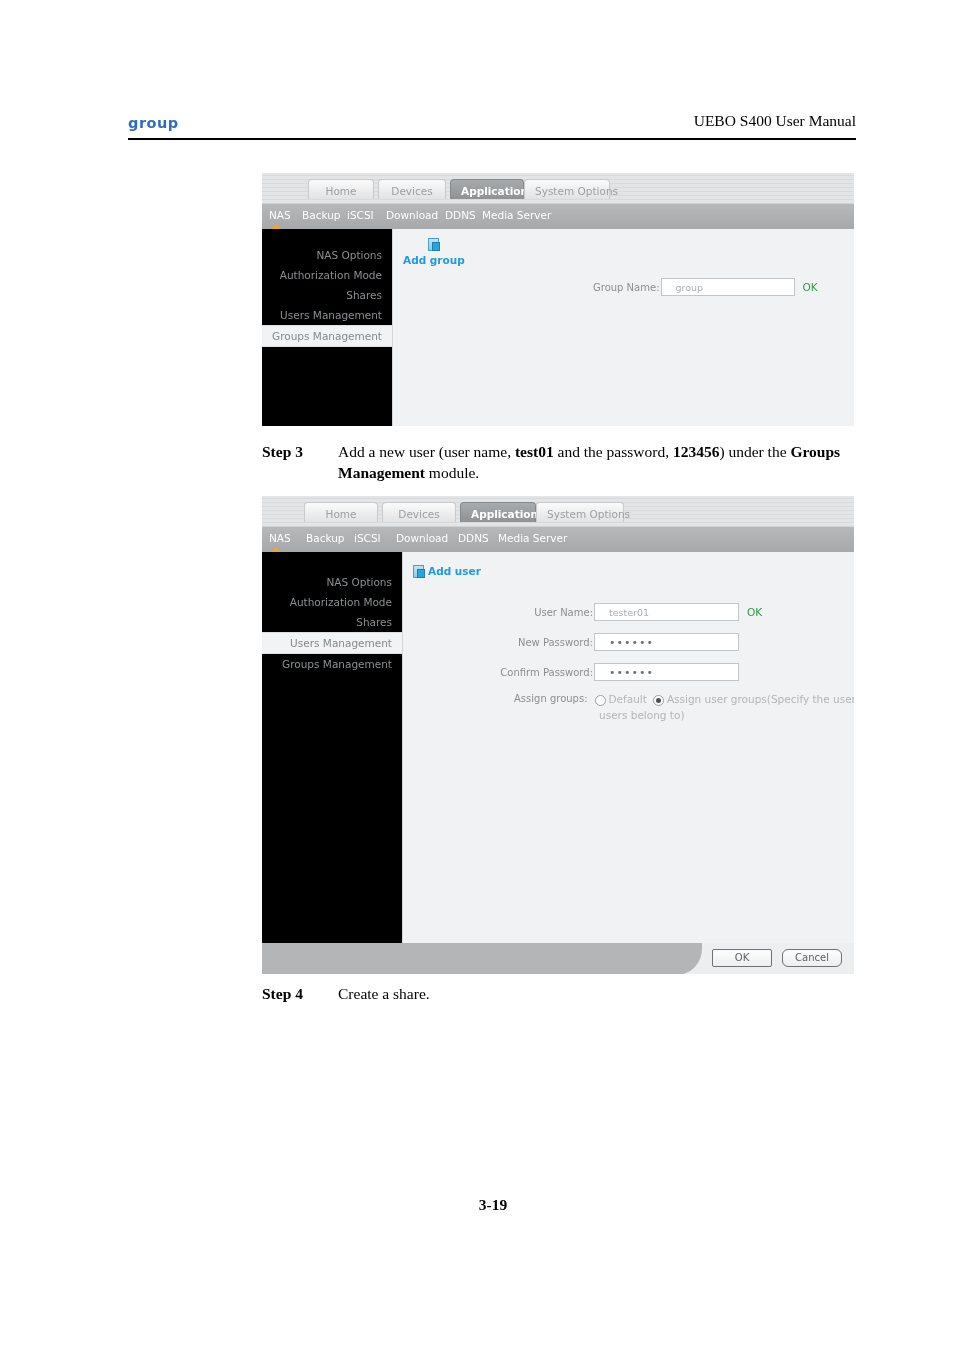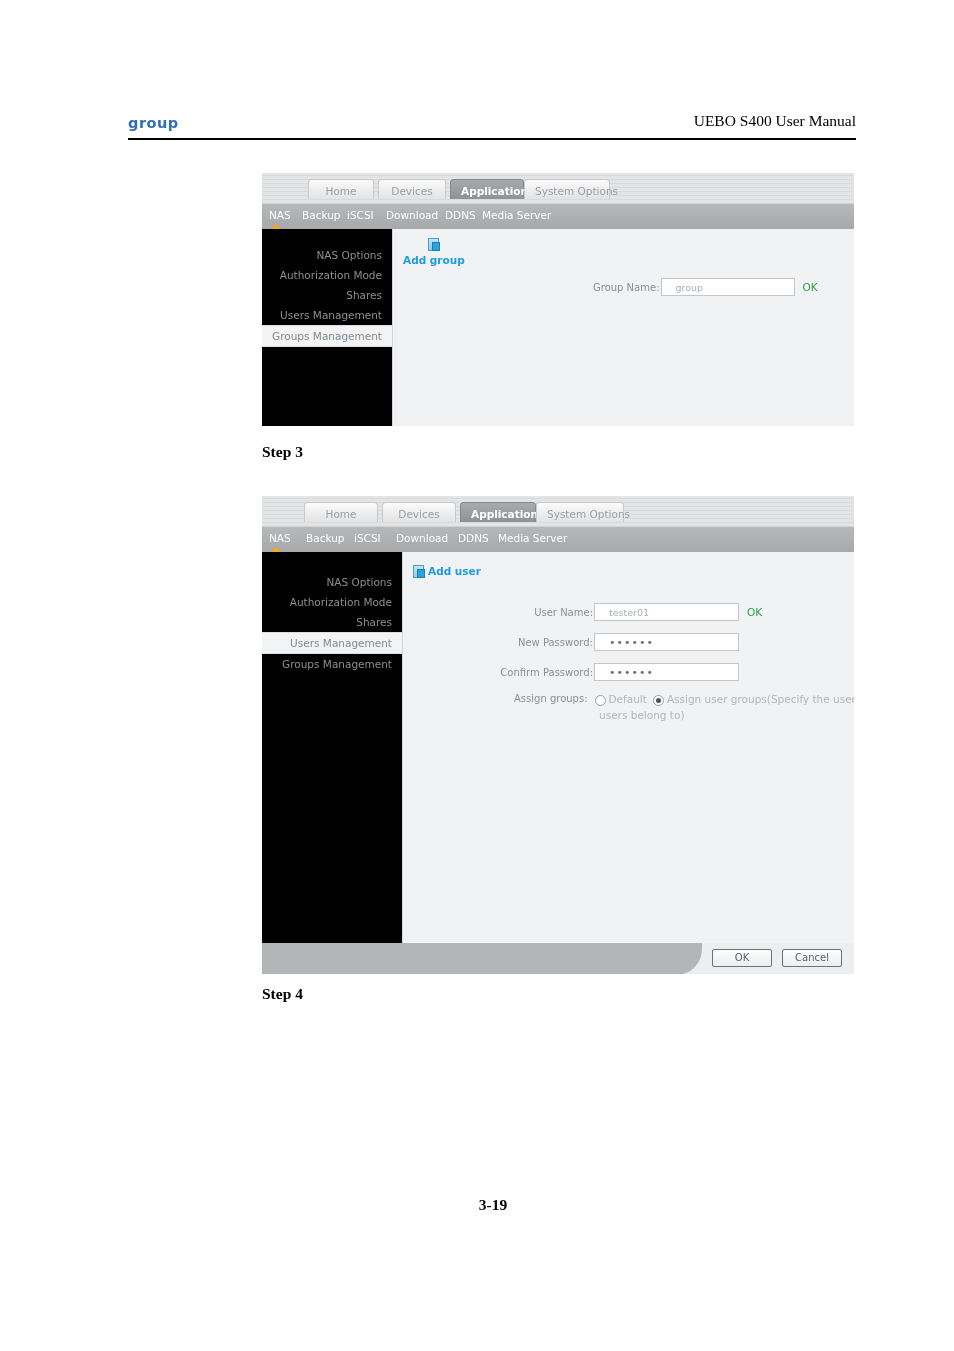--- a/index.html
+++ b/index.html
@@ -286,21 +286,21 @@
     font-size: 10px;
     line-height: 16px;
     text-align: center;
     color: #5d6164;
     background: linear-gradient(180deg, #fdfdfd 0%, #eceeef 100%);
     border: 1px solid #6e7275;
     border-radius: 2px;
     font-family: "DejaVu Sans", sans-serif;
   }
   .btn-ok { right: 82px; }
-  .btn-cancel { right: 12px; }
+  .btn-cancel { right: 12px; border-radius: 6px; }
 
   
   .step {
     position: absolute;
     font-family: "Liberation Serif", serif;
     font-size: 15.5px;
     line-height: 21px;
     color: #000;
   }
   .step .lbl {
@@ -379,20 +379,21 @@
         <span class="form-label">Group Name:</span>
         <input class="txtbox" style="width: 134px;" value="group">
         <span class="ok-link">OK</span>
       </div>
     </div>
   </div>
 </div>
 
 <div class="step step3">
   <span class="lbl">Step 3</span>
+  <span class="txt"><span>Add a new user (user name, </span><b>test01</b><span> and the password, </span><b>123456</b><span>) under the </span><b>Groups Management</b><span> module.</span></span>
 </div>
 
 <div class="app-shot shot2">
 
   <div class="tabstrip">
     <div class="tab" style="left:42px;width:74px;">Home</div>
     <div class="tab" style="left:120px;width:74px;">Devices</div>
     <div class="tab active" style="left:198px;width:76px;">Applications</div>
     <div class="tab" style="left:274px;width:88px;">System Options</div>
   </div>
@@ -457,15 +458,16 @@
     <div class="footer">
       <div class="footer-band"></div>
       <div class="btn btn-ok">OK</div>
       <div class="btn btn-cancel">Cancel</div>
     </div>
   </div>
 </div>
 
 <div class="step step4">
   <span class="lbl">Step 4</span>
+  <span class="txt">Create a share.</span>
 </div>
 
 <div class="page-number">3-19</div>
 
 </body></html>

